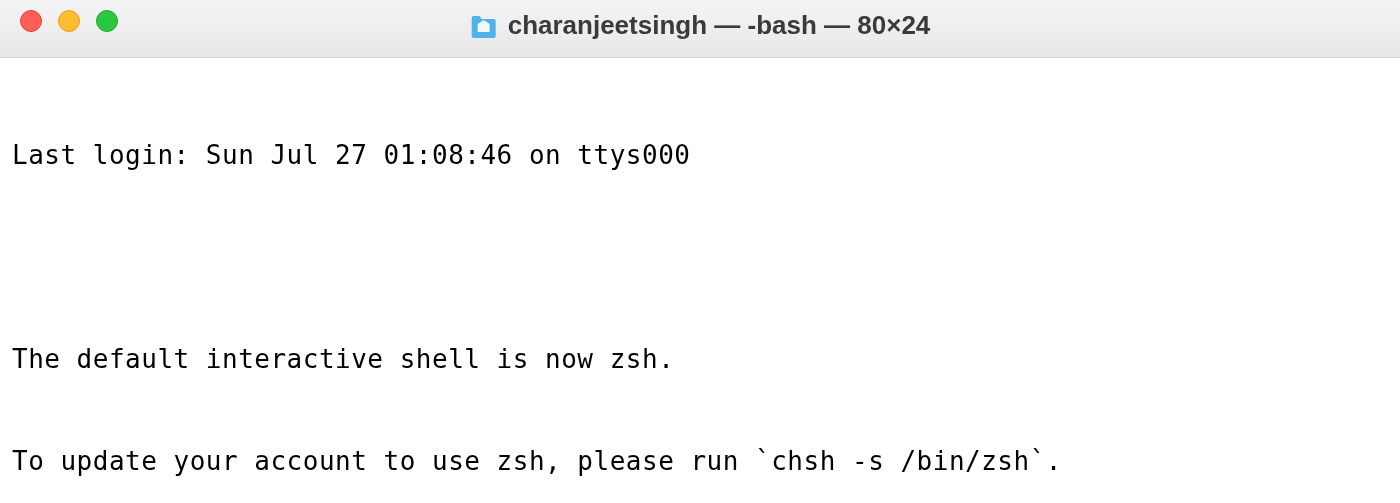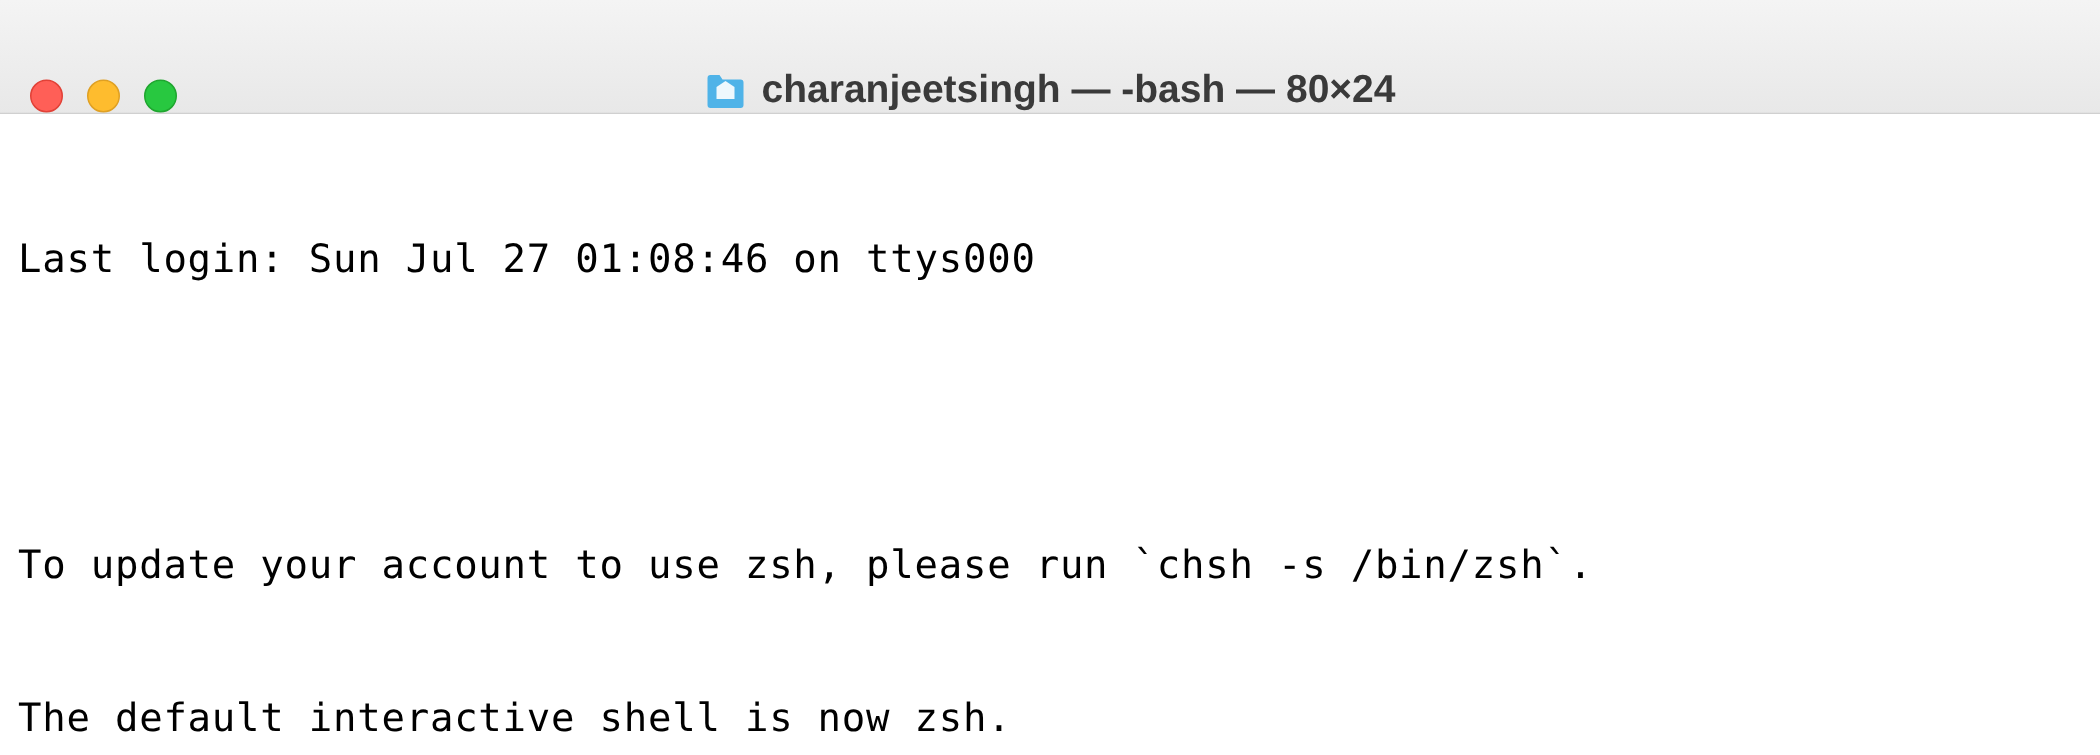--- a/index.html
+++ b/index.html
@@ -8,26 +8,26 @@
       box-sizing: border-box;
     }
     body {
       font-family: -apple-system, BlinkMacSystemFont, "Segoe UI", sans-serif;
       background: #fff;
       width: 1400px;
       height: 503px;
       overflow: hidden;
     }
     .titlebar {
-      height: 76px;
+      height: 58px;
       background: linear-gradient(to bottom, #f4f4f4, #e8e8e8);
       border-bottom: 1px solid #d0d0d0;
       display: flex;
-      align-items: flex-end;
-      padding: 0 20px;
+      align-items: flex-start;
+      padding: 10px 20px;
       position: relative;
     }
     .traffic-lights {
       display: flex;
       gap: 16px;
       align-items: center;
     }
     .traffic-light {
       width: 22px;
       height: 22px;
@@ -86,22 +86,22 @@
         <path d="M8 10 L14 6 L20 10 L20 18 L8 18 Z" fill="#fff" opacity="0.9"></path>
       </svg>
     </span>
     <span>charanjeetsingh — -bash — 80×24</span>
   </div>
 </div>
 
 <div class="terminal-body">
   <span class="line">Last login: Sun Jul 27 01:08:46 on ttys000</span>
   <span class="line"></span>
+  <span class="line">The default interactive shell is now zsh.</span>
   <span class="line">To update your account to use zsh, please run `chsh -s /bin/zsh`.</span>
-  <span class="line">The default interactive shell is now zsh.</span>
   
   
   
   
   
   
   
   
 </div>
 

